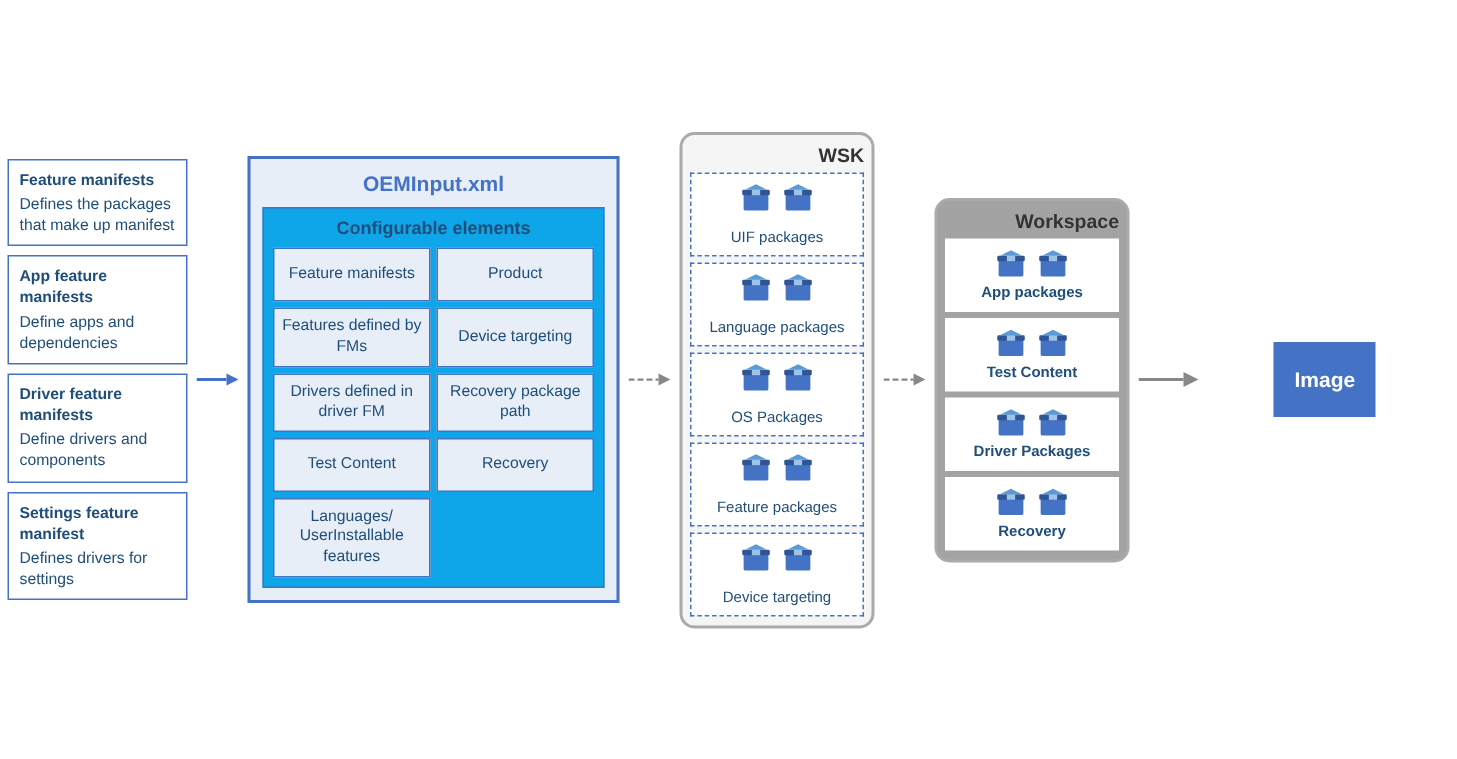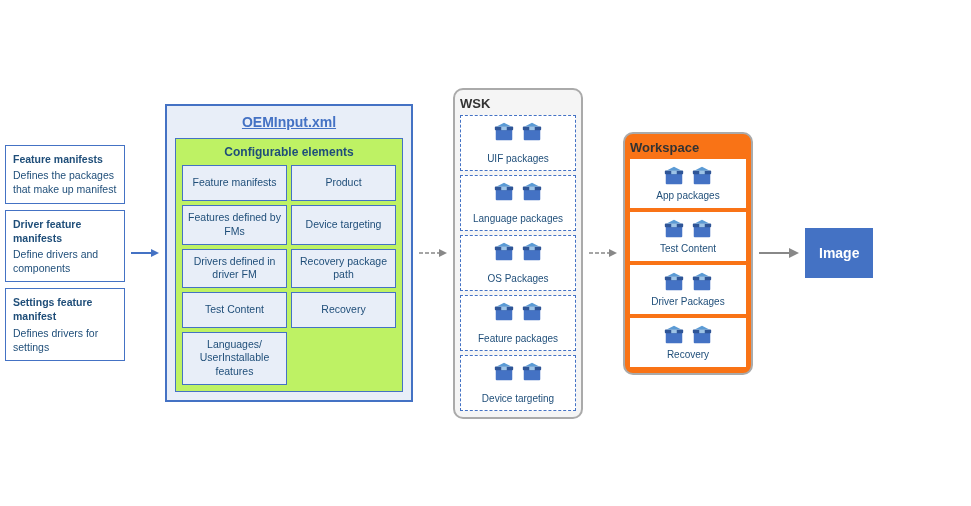--- a/index.html
+++ b/index.html
@@ -59,24 +59,23 @@
       padding: 8px;
       display: flex;
       flex-direction: column;
       align-items: center;
     }
     .oem-title {
       font-size: 14px;
       font-weight: 600;
       color: #4472C4;
       margin-bottom: 8px;
-      text-decoration: underline;
     }
     .oem-inner {
-      background: #bef264;
+      background: #0ea5e9;
       border: 1px solid #4472C4;
       width: 100%;
       padding: 6px;
     }
     .oem-inner-title {
       text-align: center;
       font-weight: 600;
       font-size: 12px;
       color: #1F4E79;
       margin-bottom: 6px;
@@ -115,21 +114,21 @@
       flex-shrink: 0;
       border: 2px solid #aaa;
       border-radius: 10px;
       background: #f5f5f5;
       padding: 6px 5px;
       display: flex;
       flex-direction: column;
       gap: 4px;
     }
     .column-title {
-      text-align: left;
+      text-align: right;
       font-size: 13px;
       font-weight: 600;
       color: #333;
       margin-bottom: 0;
     }
     .pkg-box {
       border: 1.5px dashed #4472C4;
       background: #fff;
       padding: 5px 4px;
       display: flex;
@@ -151,34 +150,35 @@
       text-align: center;
       line-height: 1.2;
     }
 
     
     .workspace-column {
       width: 130px;
       flex-shrink: 0;
       border: 2px solid #aaa;
       border-radius: 10px;
-      background: #f97316;
+      background: #a3a3a3;
       padding: 6px 5px;
       display: flex;
       flex-direction: column;
       gap: 4px;
     }
     .ws-box {
       background: #fff;
       padding: 5px 4px;
       display: flex;
       flex-direction: column;
       align-items: center;
       gap: 3px;
       border: 1px solid transparent;
+      font-weight: bold;
     }
 
     
     .final-arrow {
       display: flex;
       align-items: center;
       flex-shrink: 0;
     }
     .final-arrow svg {
       width: 40px;
@@ -191,33 +191,38 @@
       color: #fff;
       font-size: 14px;
       font-weight: 600;
       padding: 10px 14px;
       display: flex;
       align-items: center;
       justify-content: center;
       flex-shrink: 0;
       min-width: 60px;
       min-height: 50px;
+      margin-left: 44px;
     }
 
     
   </style>
 </head>
 <body>
 
 <div class="diagram">
 
   <div class="left-sidebar">
     <div class="sidebar-box">
       <span class="title">Feature manifests</span>
       <span>Defines the packages that make up manifest</span>
+    </div>
+    <div class="sidebar-box">
+      <span class="title">App feature manifests</span>
+      <span>Define apps and dependencies</span>
     </div>
     <div class="sidebar-box">
       <span class="title">Driver feature manifests</span>
       <span>Define drivers and components</span>
     </div>
     <div class="sidebar-box">
       <span class="title">Settings feature manifest</span>
       <span>Defines drivers for settings</span>
     </div>
   </div>

